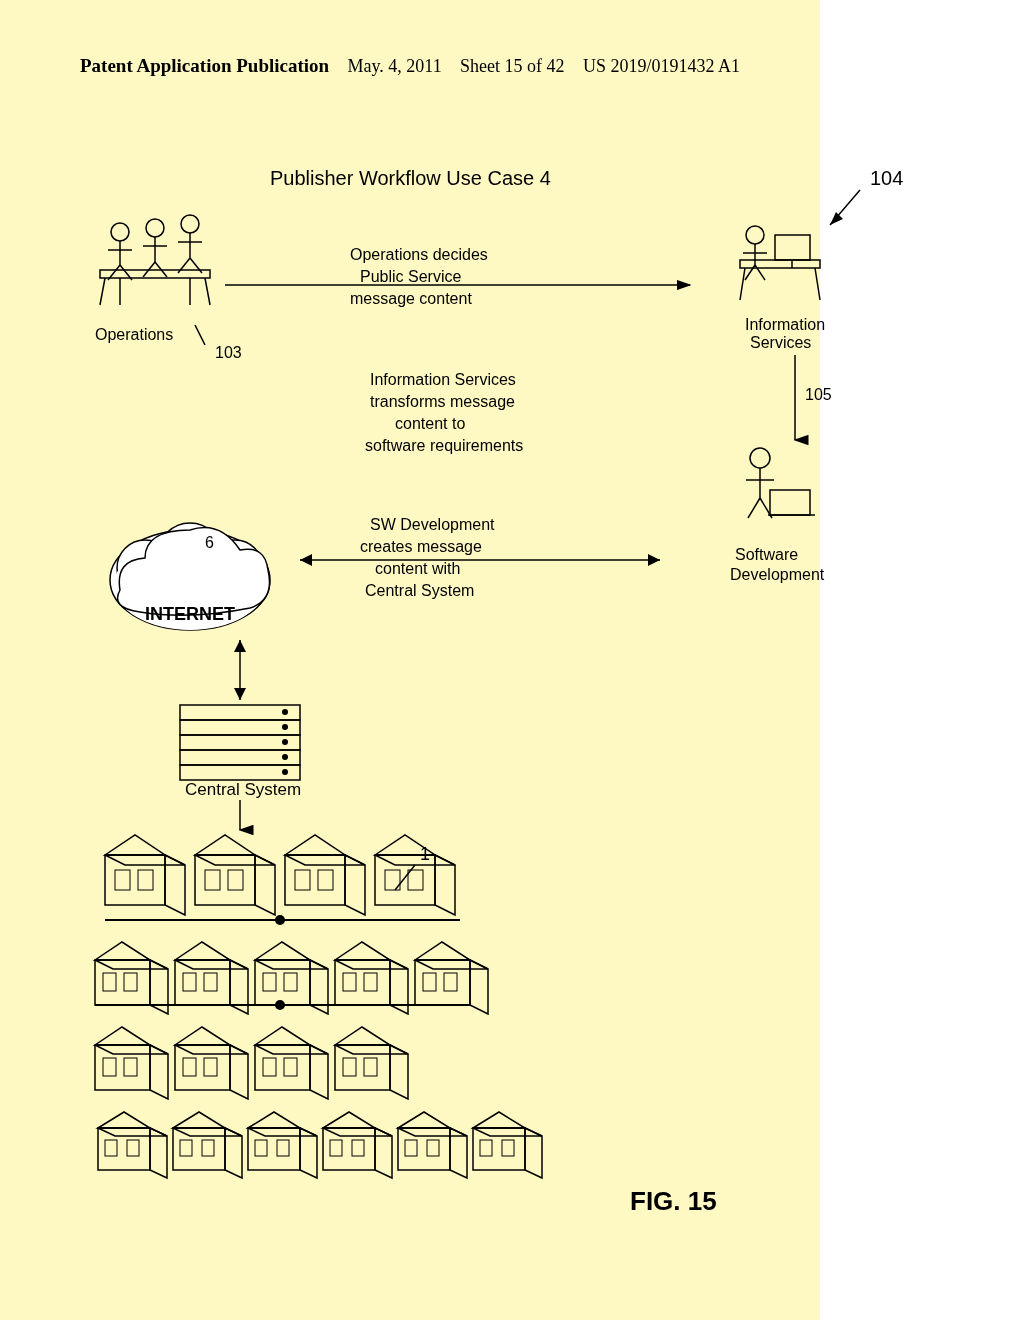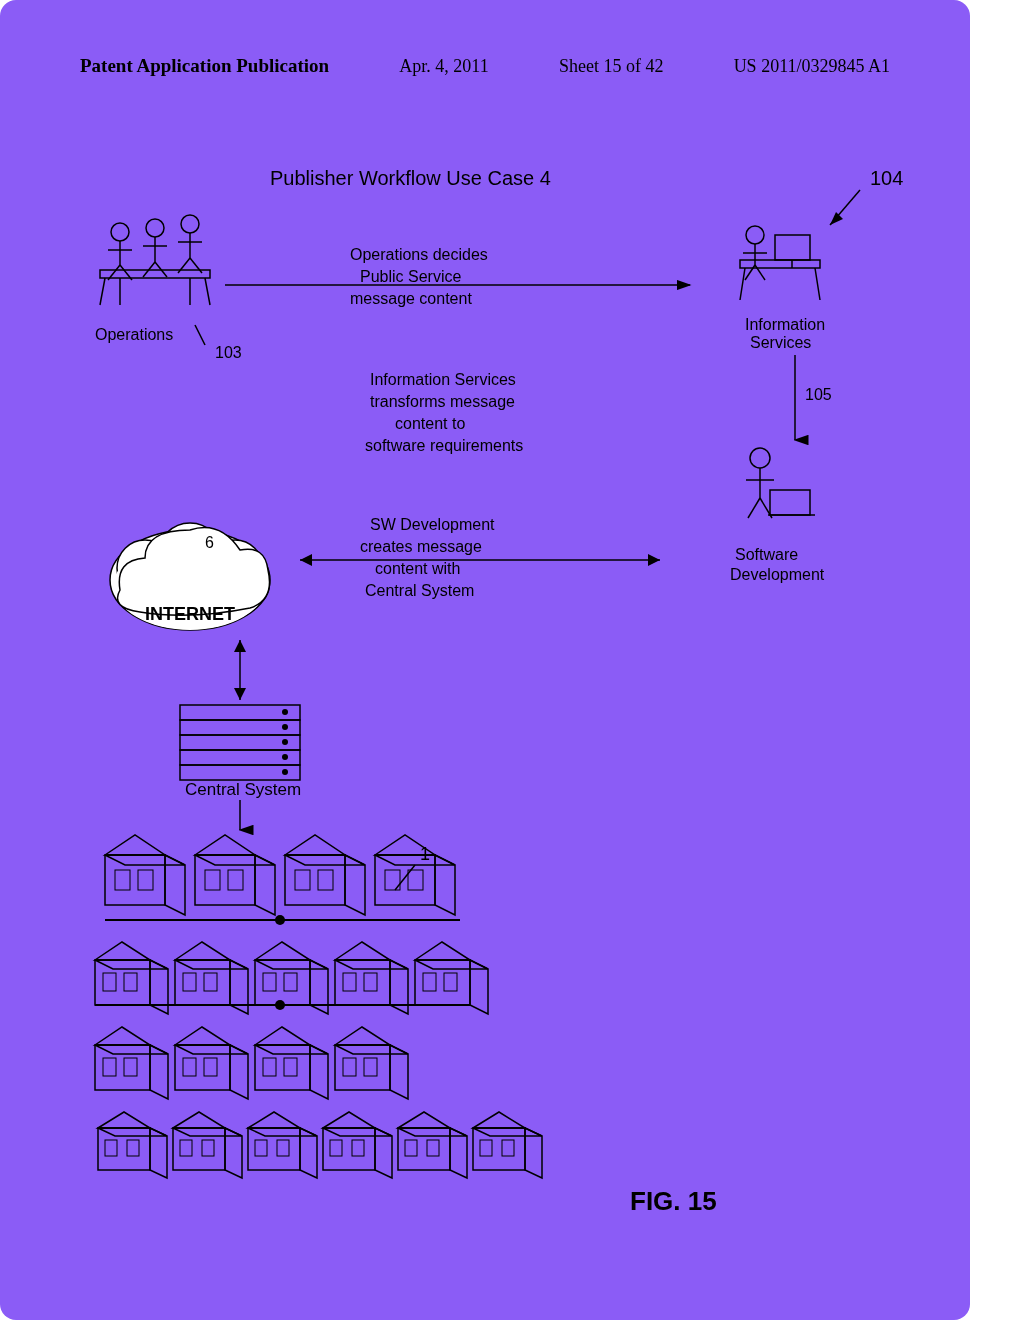--- a/index.html
+++ b/index.html
@@ -5,25 +5,24 @@
     * { margin: 0; padding: 0; box-sizing: border-box; }
     body {
       width: 1024px;
       height: 1320px;
       background: #fff;
       font-family: 'Times New Roman', Times, serif;
       overflow: hidden;
       position: relative;
     }
     .page {
-      width: 970px;
+      width: 820px;
       height: 1320px;
-      background: #8b5cf6;
+      background: #fef9c3;
       position: relative;
-      border-radius: 16px;
     }
     .header {
       position: absolute;
       top: 55px;
       left: 0;
       right: 0;
       display: flex;
       justify-content: space-between;
       align-items: center;
       padding: 0 80px;
@@ -40,23 +39,23 @@
       font-size: 18px;
     }
   </style>
 </head>
 <body>
 
 <div class="page">
 
   <div class="header">
     <span class="header-left">Patent Application Publication</span>
-    <span class="header-center">Apr. 4, 2011</span>
+    <span class="header-center">May. 4, 2011</span>
     <span class="header-center">Sheet 15 of 42</span>
-    <span class="header-right">US 2011/0329845 A1</span>
+    <span class="header-right">US 2019/0191432 A1</span>
   </div>
 
   <svg style="position:absolute; top:130px; left:40px; width:944px; height:1130px;" viewBox="0 0 944 1130" xmlns="http://www.w3.org/2000/svg">
 
     <text x="230" y="55" font-family="Arial, sans-serif" font-size="20">Publisher  Workflow  Use  Case  4</text>
     <text x="830" y="55" font-family="Arial, sans-serif" font-size="20">104</text>
 
     <line x1="820" y1="60" x2="790" y2="95" stroke="black" stroke-width="1.5"></line>
     <polygon points="790,95 796,82 803,89" fill="black"></polygon>
 

